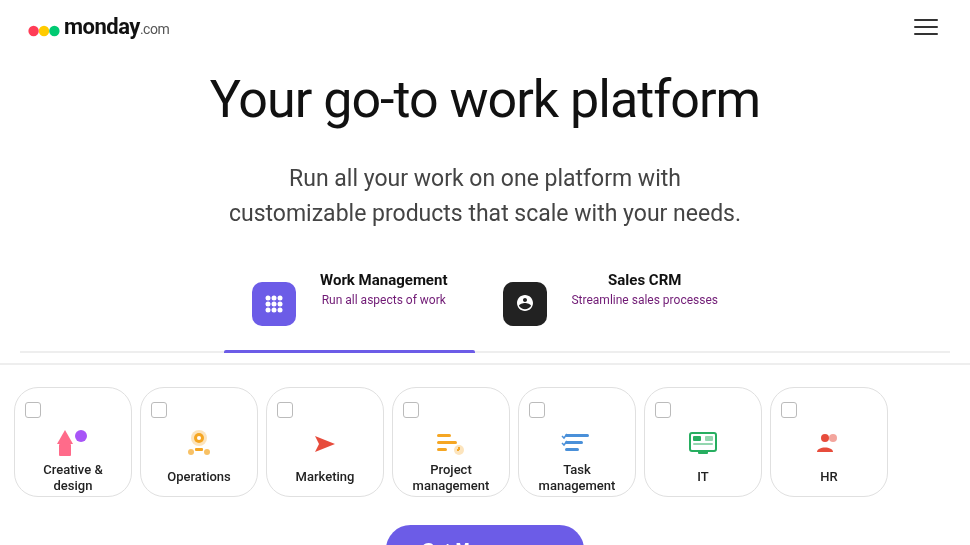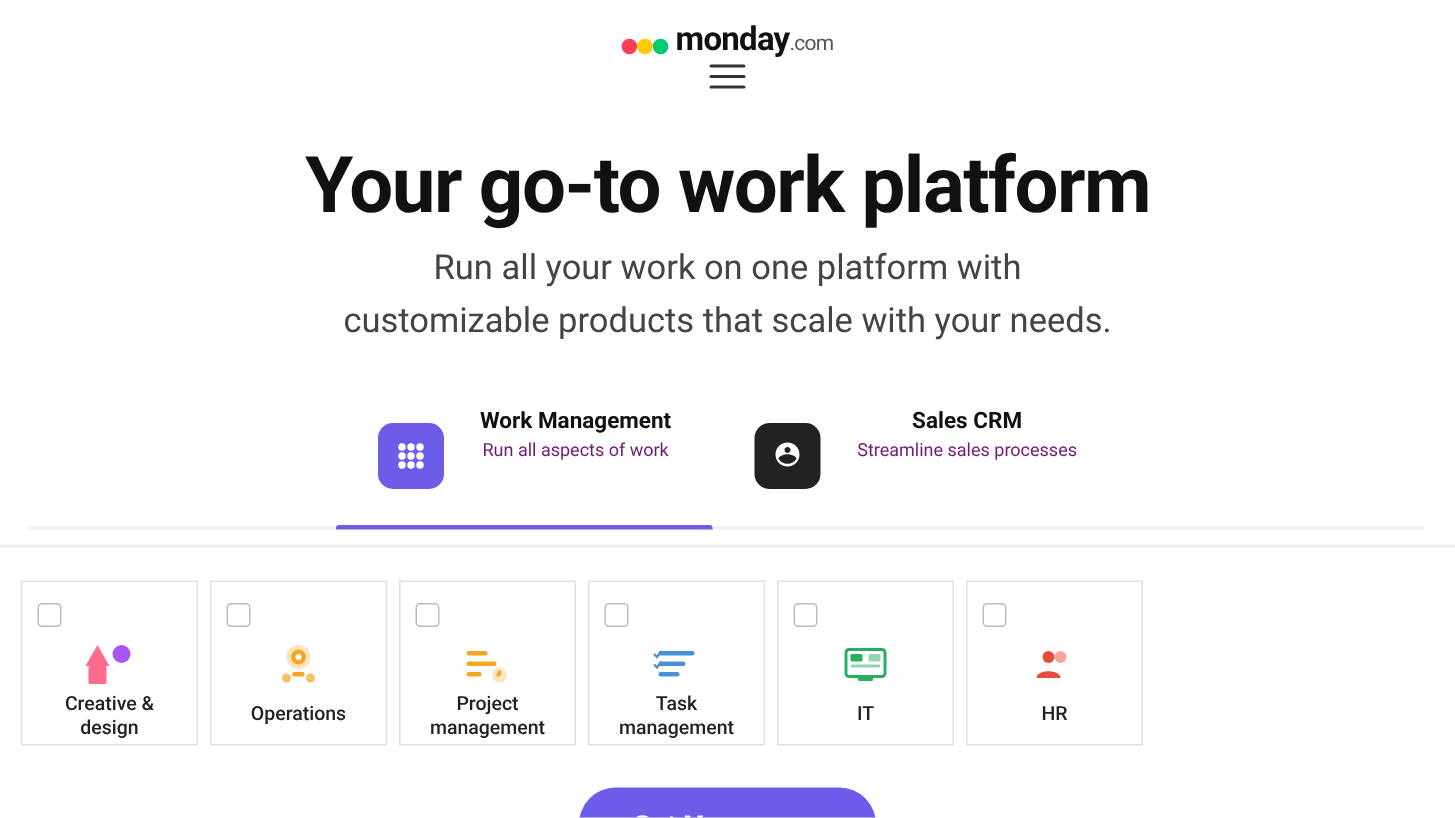--- a/index.html
+++ b/index.html
@@ -11,21 +11,20 @@
       overflow: hidden;
       position: relative;
     }
 
     
     nav {
       display: flex;
       align-items: center;
       justify-content: space-between;
       padding: 14px 28px;
-      flex-direction: column;
     }
     .logo {
       display: flex;
       align-items: center;
       gap: 4px;
     }
     .logo-icon {
       width: 32px;
       height: 22px;
     }
@@ -55,25 +54,25 @@
       border-radius: 2px;
     }
 
     
     .hero {
       text-align: center;
       padding: 18px 20px 10px;
     }
     .hero h1 {
       font-size: 52px;
-      font-weight: 700;
+      font-weight: 400;
       color: #111;
       line-height: 1.1;
       letter-spacing: -1px;
-      margin-bottom: 10px;
+      margin-bottom: 34px;
     }
     .hero p {
       font-size: 23px;
       color: #444;
       line-height: 1.5;
       max-width: 520px;
       margin: 0 auto 28px;
     }
 
     
@@ -140,21 +139,21 @@
       scrollbar-width: none;
     }
     .category-card {
       display: flex;
       flex-direction: column;
       align-items: center;
       justify-content: space-between;
       min-width: 118px;
       height: 110px;
       border: 1.5px solid #e0e0e0;
-      border-radius: 0;
+      border-radius: 24px;
       padding: 14px 10px 12px;
       margin-right: 8px;
       cursor: pointer;
       background: #fff;
       transition: border-color 0.2s;
     }
     .card-top {
       display: flex;
       flex-direction: column;
       align-items: center;
@@ -288,20 +287,29 @@
           <circle cx="18" cy="12" r="5" fill="#F5A623"></circle>
           <circle cx="18" cy="12" r="2" fill="white"></circle>
           <rect x="14" y="22" width="8" height="3" rx="1" fill="#F5A623"></rect>
           <circle cx="10" cy="26" r="3" fill="#F5A623" opacity="0.7"></circle>
           <circle cx="26" cy="26" r="3" fill="#F5A623" opacity="0.7"></circle>
         </svg>
       </div>
       <div class="card-label">Operations</div>
     </div>
 
+    <div class="category-card">
+      <div class="card-top">
+        <div class="card-checkbox"></div>
+        <svg width="36" height="36" viewBox="0 0 36 36">
+          <polygon points="8,10 28,18 8,26 12,18" fill="#E74C3C"></polygon>
+        </svg>
+      </div>
+      <div class="card-label">Marketing</div>
+    </div>
 
     <div class="category-card">
       <div class="card-top">
         <div class="card-checkbox"></div>
         <svg width="36" height="36" viewBox="0 0 36 36">
           <rect x="4" y="8" width="14" height="3" rx="1.5" fill="#F5A623"></rect>
           <rect x="4" y="15" width="20" height="3" rx="1.5" fill="#F5A623"></rect>
           <rect x="4" y="22" width="10" height="3" rx="1.5" fill="#F5A623"></rect>
           <circle cx="26" cy="24" r="5" fill="#F5A623" opacity="0.3"></circle>
           <line x1="24" y1="24" x2="26" y2="24" stroke="#F5A623" stroke-width="2"></line>

